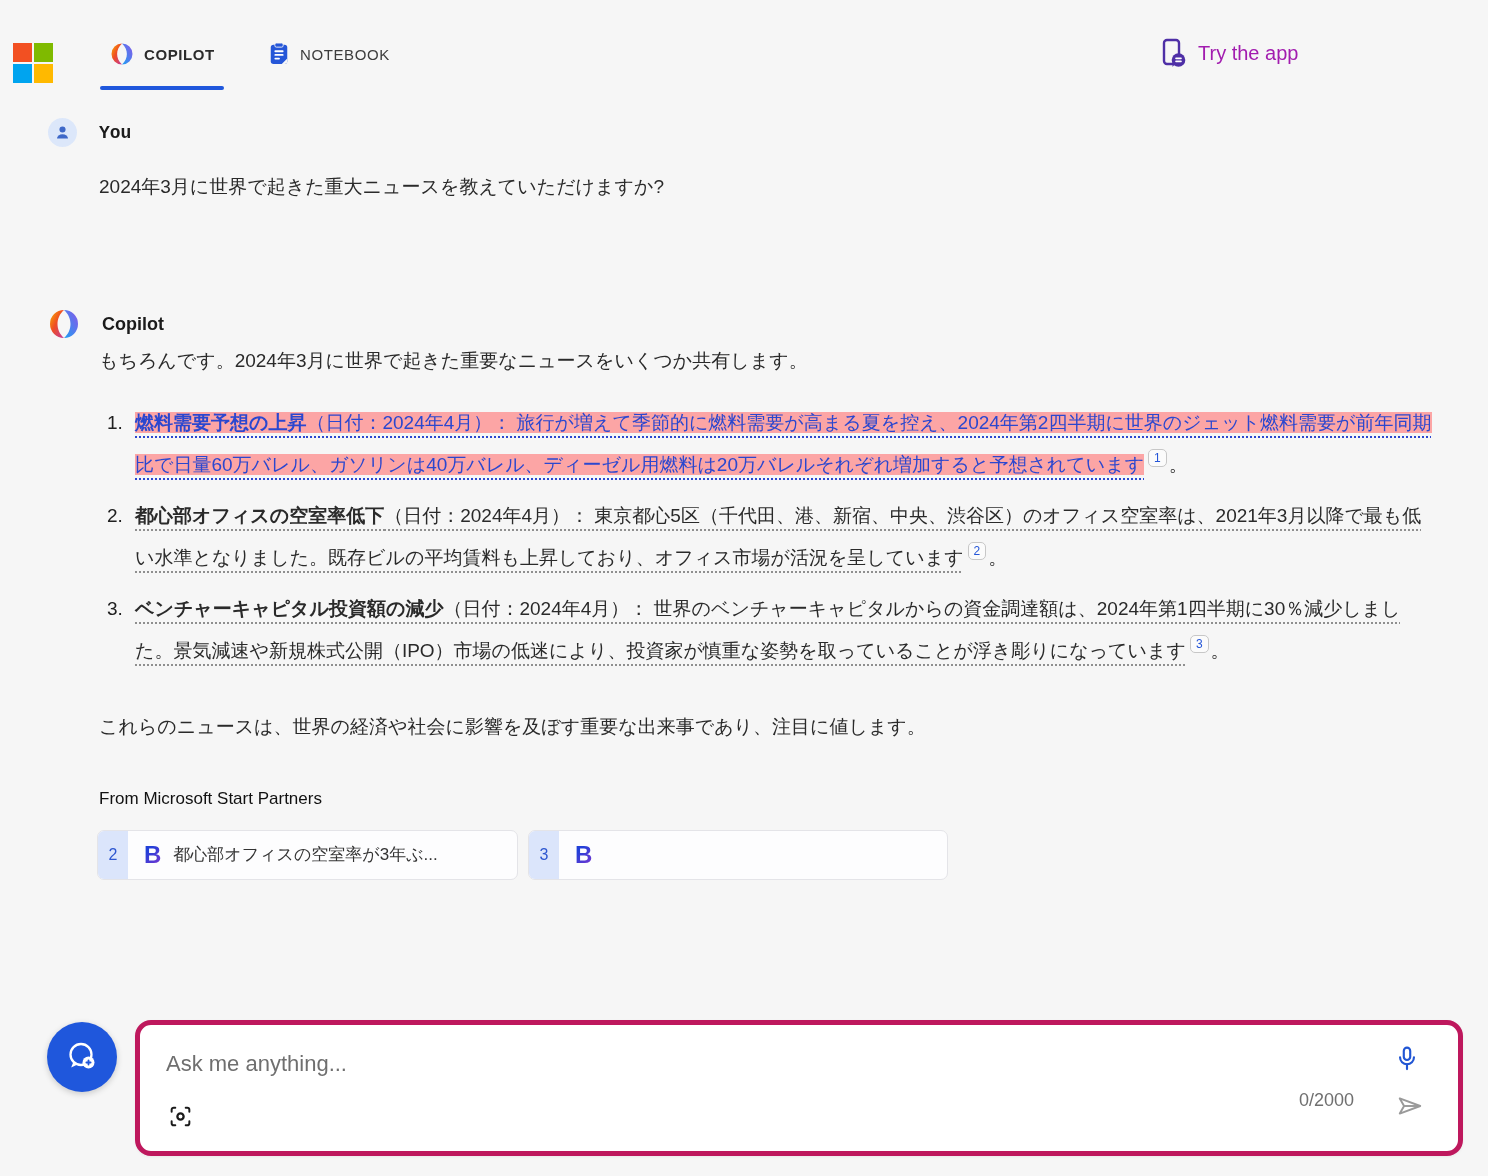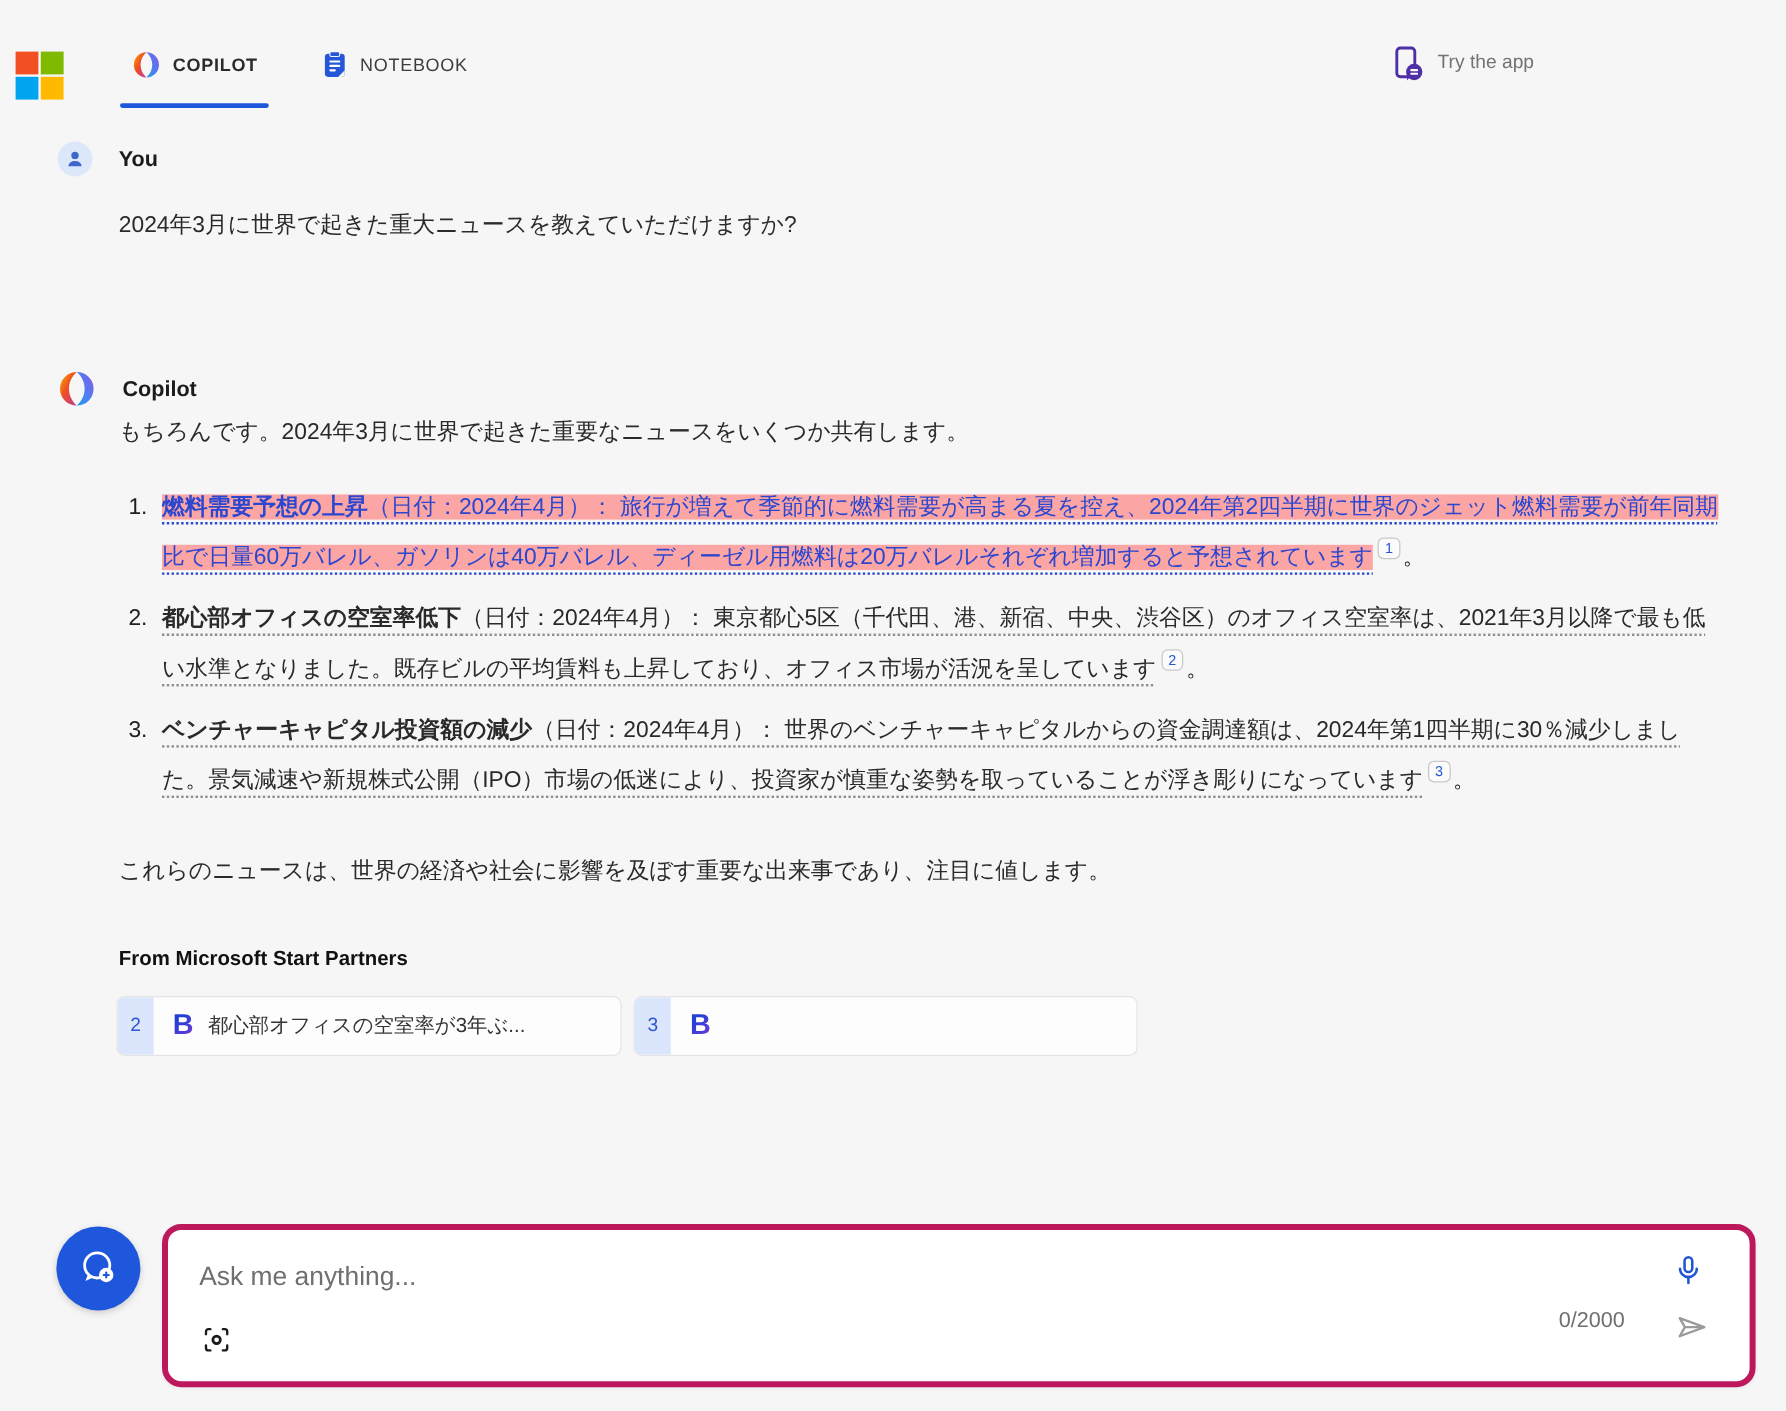--- a/index.html
+++ b/index.html
@@ -22,25 +22,25 @@
 
   .tab { position:absolute; top:42px; display:flex; align-items:center; gap:10px; cursor:pointer; }
   .tab-copilot { left:110px; }
   .tab-notebook { left:268px; }
   .tab-label { font-size:15px; letter-spacing:.6px; font-weight:700; color:#2b2b2b; }
   .tab-notebook .tab-label { font-weight:500; color:#3d3d3d; }
   .tab-underline { position:absolute; left:100px; top:86px; width:124px; height:4px;
     background:#1f57dc; border-radius:2px; }
 
   .try-app { position:absolute; left:1160px; top:38px; display:flex; align-items:center; gap:12px; cursor:pointer; }
-  .try-app-label { color:#737373; font-size:16px; }
+  .try-app-label { color:#a21caf; font-size:20px; }
 
   
   .row-head { position:absolute; display:flex; align-items:center; gap:22px; }
-  .user-head { left:48px; top:118px; }
+  .user-head { left:48px; top:118px;font-family:Liberation Mono, monospace; }
   .bot-head  { left:48px; top:308px; }
   .actor-name { font-weight:700; font-size:18px; color:#1b1b1b; }
   .avatar { width:29px; height:29px; border-radius:50%; background:#dce7fa;
     display:flex; align-items:center; justify-content:center; }
 
   .user-msg { position:absolute; left:99px; top:174px; font-size:19px; color:#2a2a2a; }
 
   .response { position:absolute; left:99px; top:346px; width:1336px; font-size:19px; line-height:30px; color:#2a2a2a; }
   .response-intro { margin-bottom:26px; }
 
@@ -60,21 +60,21 @@
   .cite {
     display:inline-block; font-size:12px; line-height:16px; color:#2556d8;
     border:1px solid #c7c7c7; border-radius:5px; background:#fbfbfb;
     padding:0 5px; margin:0 2px 0 4px; vertical-align:9px; cursor:pointer;
   }
   .suffix { color:#202020; }
 
   .closing { margin-top:40px; }
 
   
-  .sources-title { margin-top:42px; font-weight:700; font-size:17px; color:#111; }
+  .sources-title { margin-top:42px; font-weight:400; font-size:17px; color:#111; }
   .cards { display:flex; gap:10px; margin-top:16px; margin-left:-2px; }
   .card { display:flex; align-items:stretch; height:50px; background:#fdfdfe;
     border:1px solid #e4e4e8; border-radius:7px; overflow:hidden; cursor:pointer; }
   .card-num { width:30px; background:#dbe5fb; color:#2e57d0; font-size:16px;
     display:flex; align-items:center; justify-content:center; }
   .card-body { display:flex; align-items:center; gap:12px; padding:0 16px; }
   .card-logo { font-size:24px; font-weight:700;
     background:linear-gradient(135deg,#2140d8 30%,#7a35d0 90%);
     -webkit-background-clip:text; background-clip:text; color:transparent; }
   .card-title { font-size:17px; color:#333; white-space:nowrap; }

